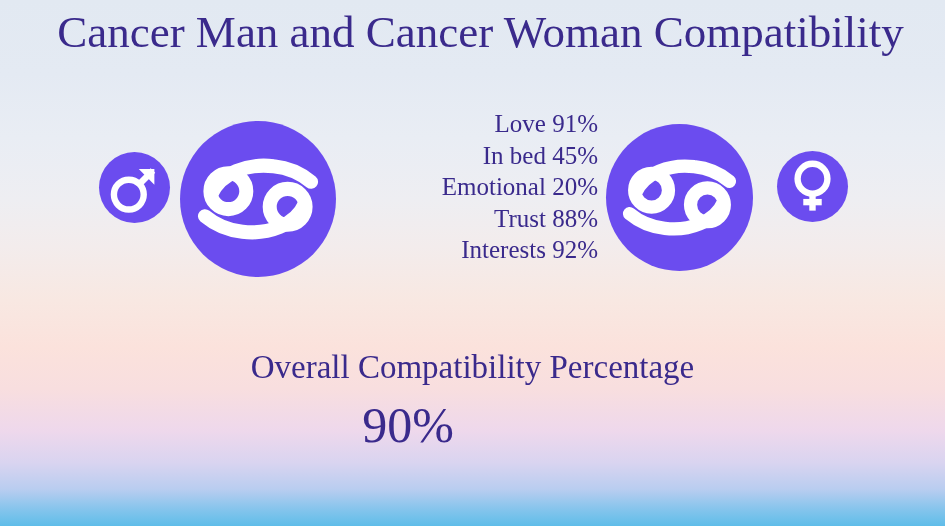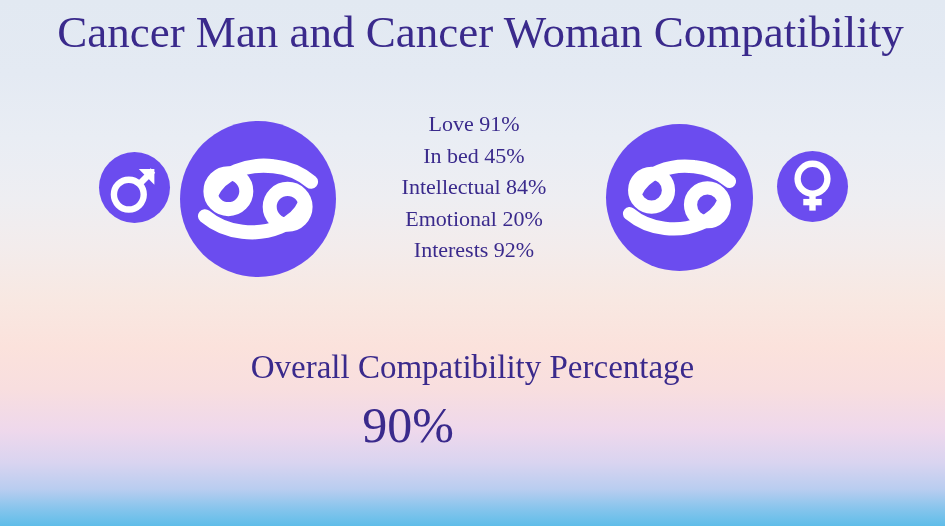--- a/index.html
+++ b/index.html
@@ -69,23 +69,23 @@
     width: 100%;
     height: 100%;
   }
 
   
   .attr-list {
     position: absolute;
     left: 350px;
     top: 108px;
     width: 248px;
-    text-align: center;
+    text-align: right;
     color: #3a2a8c;
-    font-size: 22px;
+    font-size: 25px;
     line-height: 31.5px;
   }
   .attr-row {
     white-space: nowrap;
   }
 
   
   .overall-label {
     position: absolute;
     left: 0;
@@ -131,22 +131,22 @@
         <path d="M 80 53 C 74 67, 56 73, 40 71 C 30 70, 22 66, 16 61"></path>
       </g>
       <circle cx="31" cy="45" r="11.5" fill="none" stroke="#ffffff" stroke-width="9"></circle>
       <circle cx="69" cy="55" r="11.5" fill="none" stroke="#ffffff" stroke-width="9"></circle>
     </svg>
   </div>
 
   <div class="attr-list">
     <div class="attr-row">Love 91%</div>
     <div class="attr-row">In bed 45%</div>
-    <div class="attr-row">Intellectual 84%</div>
     <div class="attr-row">Emotional 20%</div>
+    <div class="attr-row">Trust 88%</div>
     <div class="attr-row">Interests 92%</div>
   </div>
 
   <div class="glyph-circle zodiac-right">
     <svg viewBox="0 0 100 100" xmlns="http://www.w3.org/2000/svg" aria-hidden="true">
       <g fill="none" stroke="#ffffff" stroke-width="9" stroke-linecap="round">
         <path d="M 20 47 C 26 33, 44 27, 60 29 C 70 30, 78 34, 84 39"></path>
         <path d="M 80 53 C 74 67, 56 73, 40 71 C 30 70, 22 66, 16 61"></path>
       </g>
       <circle cx="31" cy="45" r="11.5" fill="none" stroke="#ffffff" stroke-width="9"></circle>

